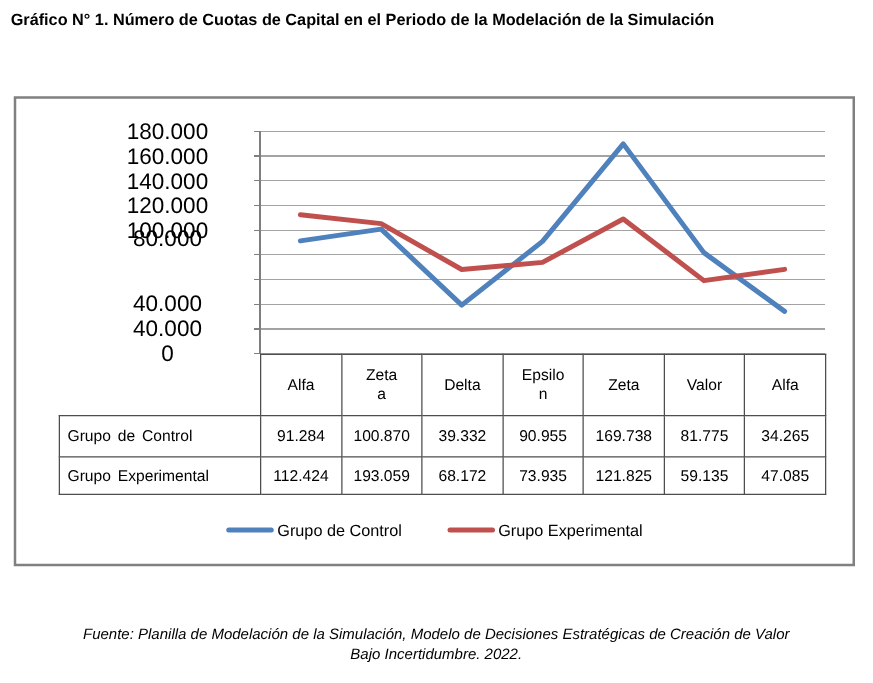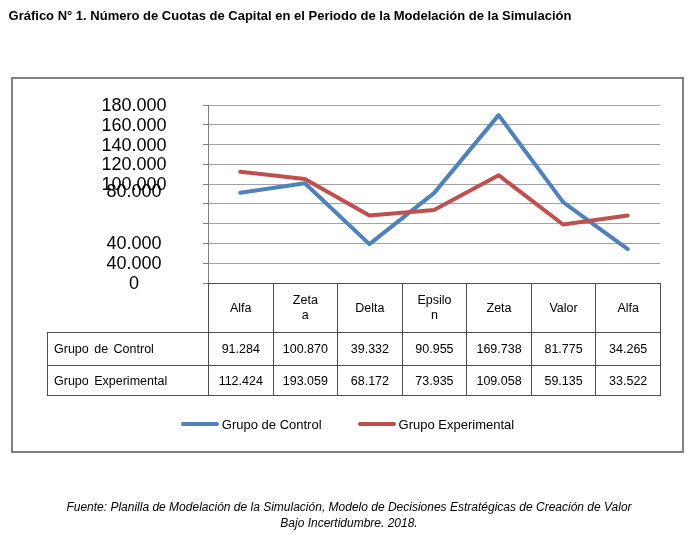--- a/index.html
+++ b/index.html
@@ -131,38 +131,38 @@
         <td>169.738</td>
         <td>81.775</td>
         <td>34.265</td>
       </tr>
       <tr style="height:30px">
         <td class="rlabel">Grupo Experimental</td>
         <td>112.424</td>
         <td>193.059</td>
         <td>68.172</td>
         <td>73.935</td>
-        <td>109.058</td>
+        <td>121.825</td>
         <td>59.135</td>
-        <td>33.522</td>
+        <td>47.085</td>
       </tr>
     </tbody>
       </table>
 
     <div class="legend">
       <div class="legend-item">
         <div class="swatch" style="background: rgb(79, 129, 189);"></div>
         <span>Grupo de Control</span>
       </div>
       <div class="legend-item">
         <div class="swatch" style="background: rgb(192, 80, 77);"></div>
         <span>Grupo Experimental</span>
       </div>
     </div>
 
   </div>
 
   <div class="source">
     <span>Fuente: Planilla de Modelación de la Simulación, Modelo de Decisiones Estratégicas de Creación de Valor</span>
-    <span>Bajo Incertidumbre. 2018.</span>
+    <span>Bajo Incertidumbre. 2022.</span>
   </div>
 
 </div>
 
 </body></html>

